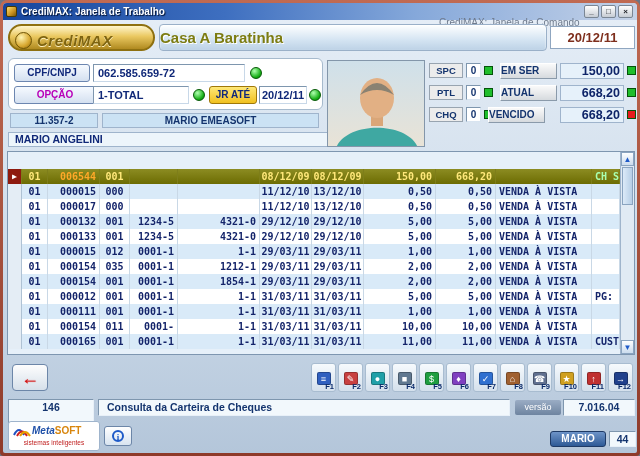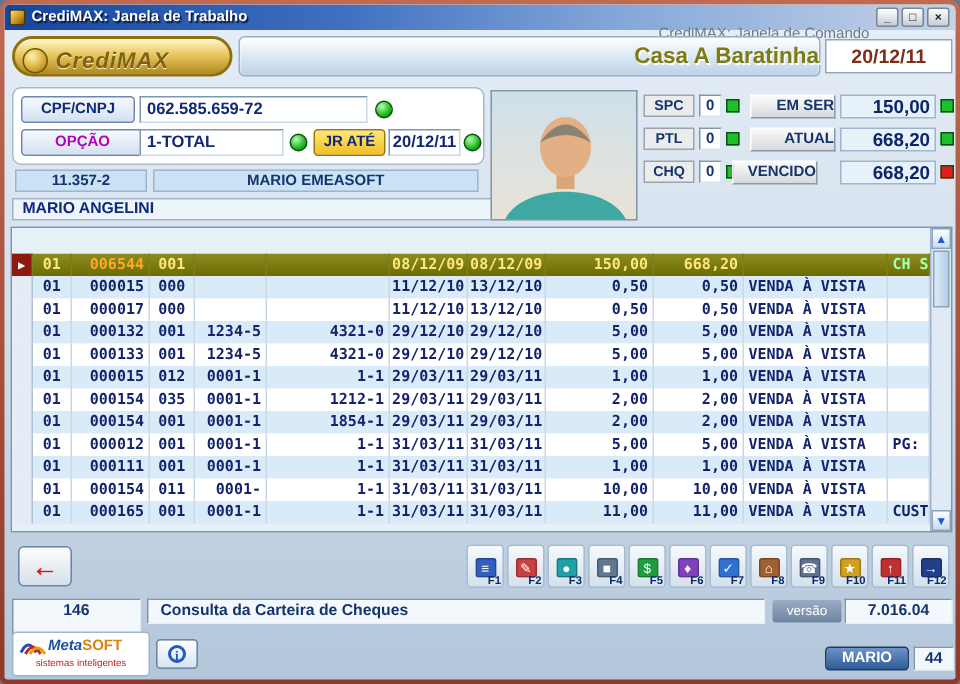--- a/index.html
+++ b/index.html
@@ -25,21 +25,21 @@
 
   
   .logo{position:absolute;left:5px;top:21px;width:147px;height:27px;border-radius:14px;
         background:linear-gradient(180deg,#FFF6CC,#EAC860 45%,#B08A20);border:2px solid #8E7010;
         display:flex;align-items:flex-end;padding-left:5px;}
   .logo-emblem{width:17px;height:17px;border-radius:50%;margin-right:5px;
         background:radial-gradient(circle at 35% 30%,#FFF4B0,#D8A830 60%,#8A6408);border:1px solid #6E5406;}
   .logo-text{font-weight:bold;font-style:italic;font-size:15px;color:#7E6410;text-shadow:0 1px 0 #FFF2C0;letter-spacing:.5px;}
   .band{position:absolute;left:156px;top:21px;width:388px;height:27px;border-radius:4px;
         background:linear-gradient(180deg,#FEFFFF,#D4E4F2 60%,#BDD2E6);border:1px solid #9AB0C8;
-        box-shadow:inset 0 1px 2px #FFF;display:flex;align-items:center;justify-content:flex-end;}
+        box-shadow:inset 0 1px 2px #FFF;display:flex;align-items:center;justify-content:flex-start;}
   .band-text{font-weight:bold;font-size:15px;color:#7C7C12;text-shadow:1px 1px 0 #FFFFFF;}
   .date-box{position:absolute;left:547px;top:23px;width:85px;height:23px;background:#FFF;
         border:1px solid #8FA6C0;display:flex;align-items:center;justify-content:center;
         font-weight:bold;font-size:13px;color:#7E2E1C;}
 
   
   .panel{position:absolute;left:5px;top:55px;width:315px;height:52px;background:#FFF;
          border:1px solid #A6BACD;border-radius:6px;}
   .flabel{position:absolute;height:18px;border:1px solid #6C86B0;border-radius:3px;
           background:linear-gradient(180deg,#F6FAFF,#D4E0F0);font-weight:bold;font-size:10px;
@@ -61,21 +61,21 @@
 
   
   .slabel{position:absolute;width:34px;height:15px;background:#ECECEC;border:1px solid #98A4B0;
           font-weight:bold;font-size:9.5px;color:#14346E;text-align:center;line-height:13px;}
   .sval{position:absolute;width:15px;height:15px;background:#FFF;border:1px solid;
         border-color:#7E96AE #D8E4F0 #D8E4F0 #7E96AE;font-weight:bold;font-size:10px;
         color:#14346E;text-align:center;line-height:13px;}
   .ssq{position:absolute;width:9px;height:9px;border:1px solid #04540A;}
   .tlabel{position:absolute;width:57px;height:16px;border:1px solid;border-color:#FFF #8A9AAA #8A9AAA #FFF;
           background:linear-gradient(180deg,#FAFAFA,#D6DADE);font-weight:bold;font-size:10px;
-          color:#14346E;text-align:right;line-height:14px;}
+          color:#14346E;text-align:left;line-height:14px;}
   .tval{position:absolute;width:64px;height:16px;background:#E6F1FA;border:1px solid #9FB4CC;
         font-weight:bold;font-size:12.5px;color:#0E2468;text-align:right;line-height:14px;padding-right:3px;}
 
   
   .table{position:absolute;left:4px;top:148px;width:628px;height:204px;border:1px solid #7E96B0;
          background:#E6F0F9;}
   .thead,.trow{display:grid;grid-template-columns:14px 26px 52px 30px 48px 82px 52px 52px 72px 60px 96px 28px;width:612px;}
   .thead{height:17px;}
   .th{background:linear-gradient(180deg,#EAF1F8,#C9D8E8);font-size:9px;color:#2A3A55;
       text-align:center;border-right:1px solid #AFC2D4;border-bottom:1px solid #9FB4CC;

